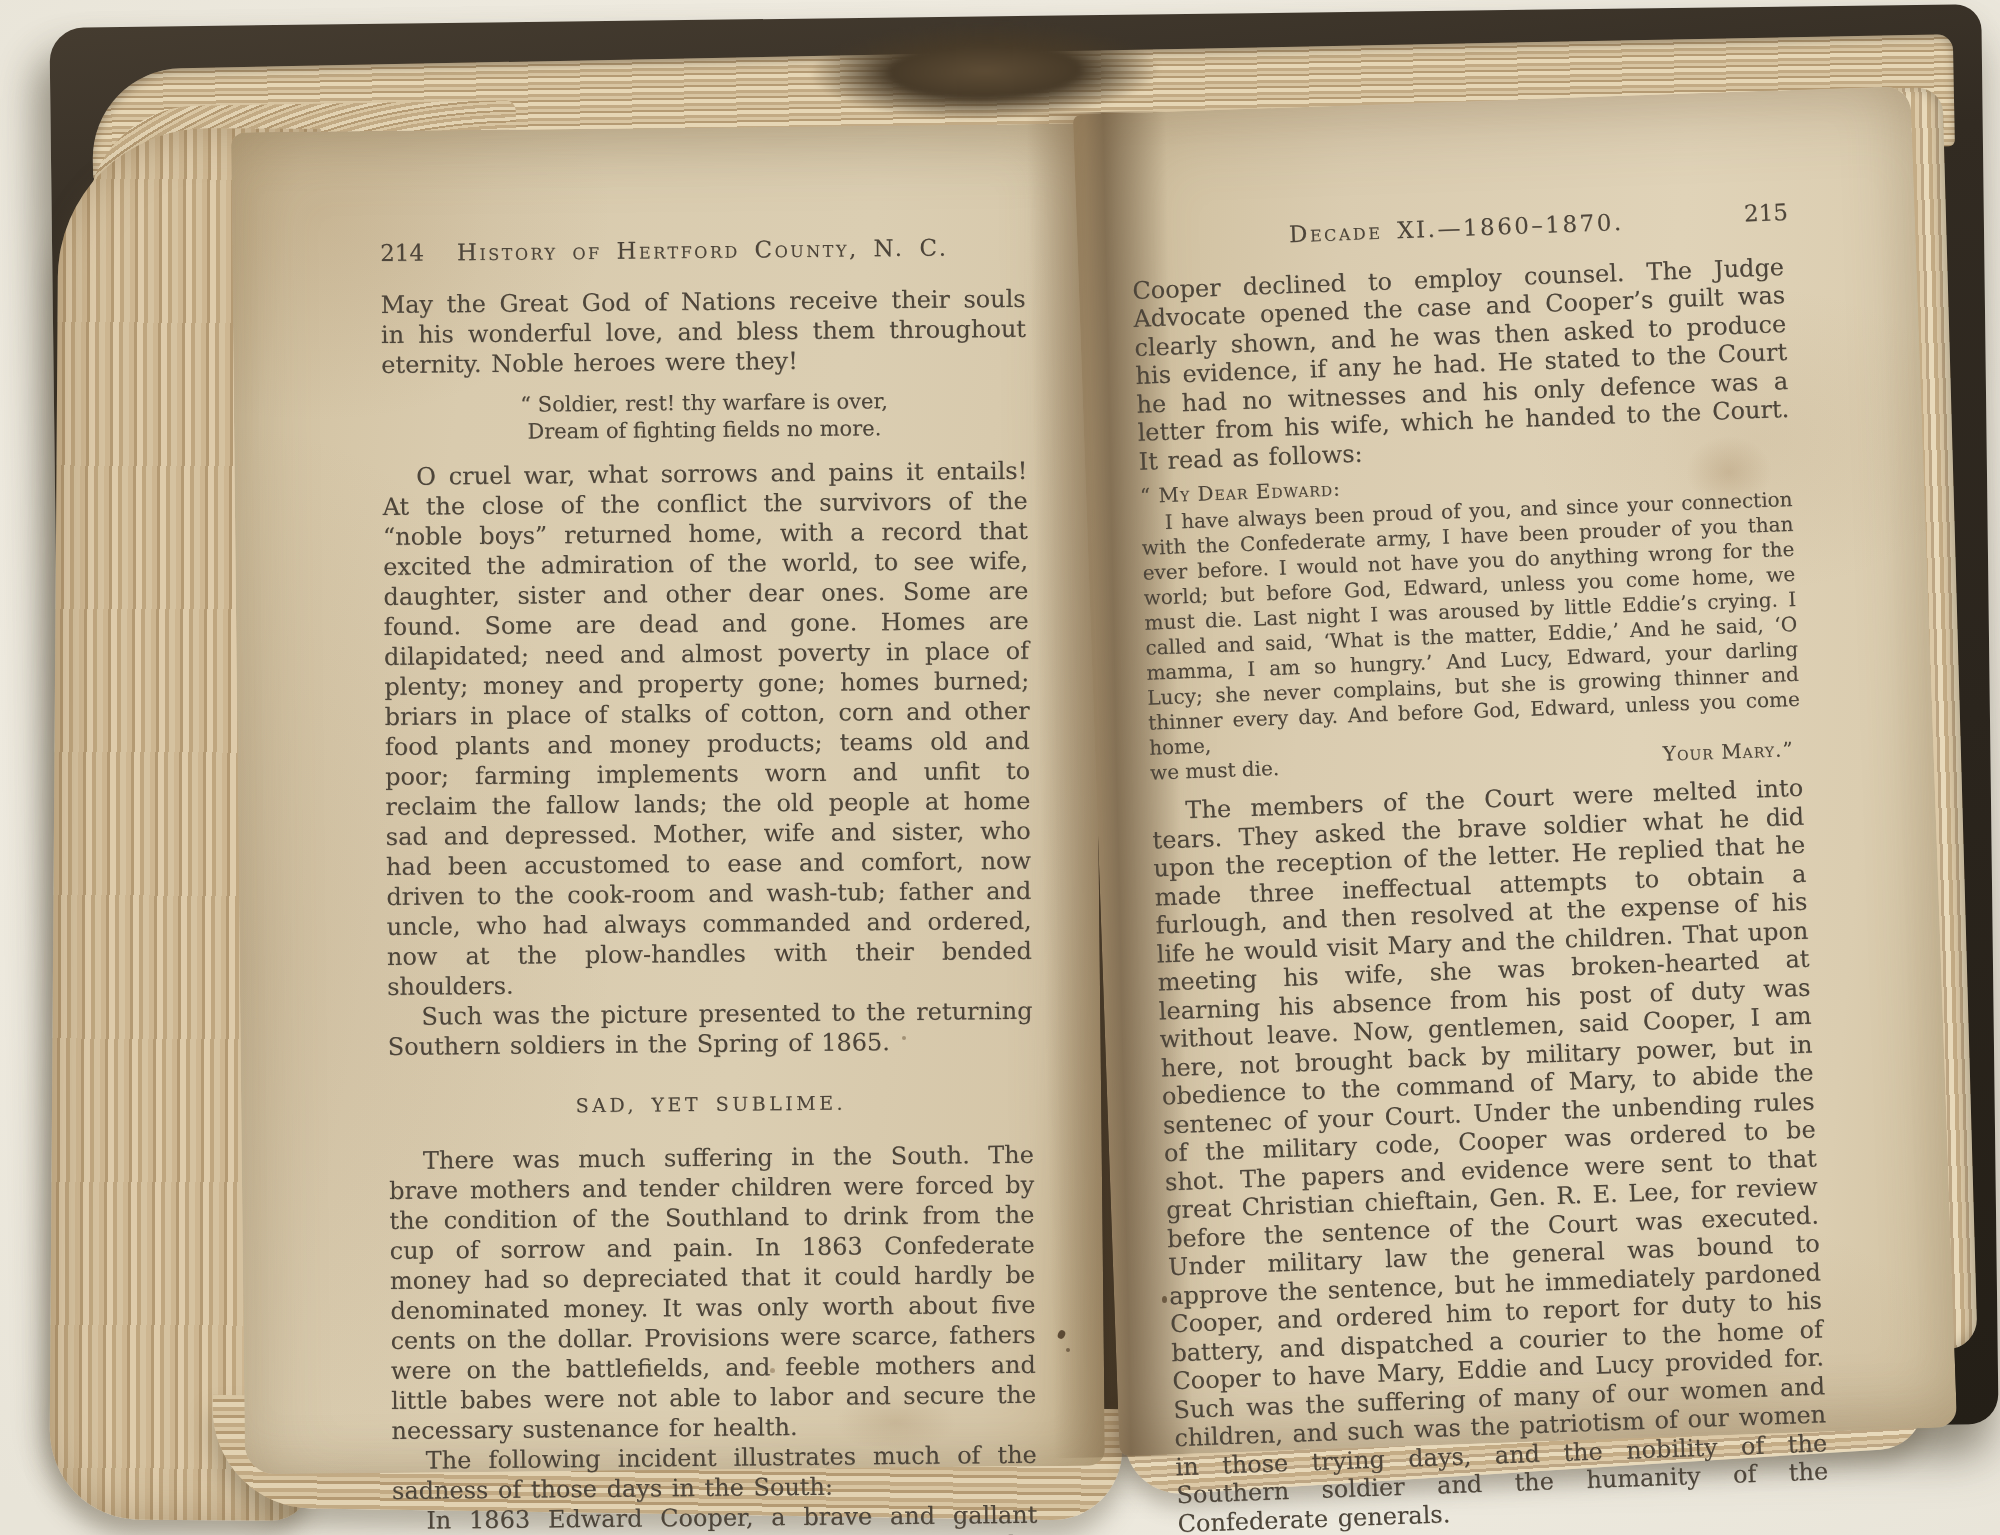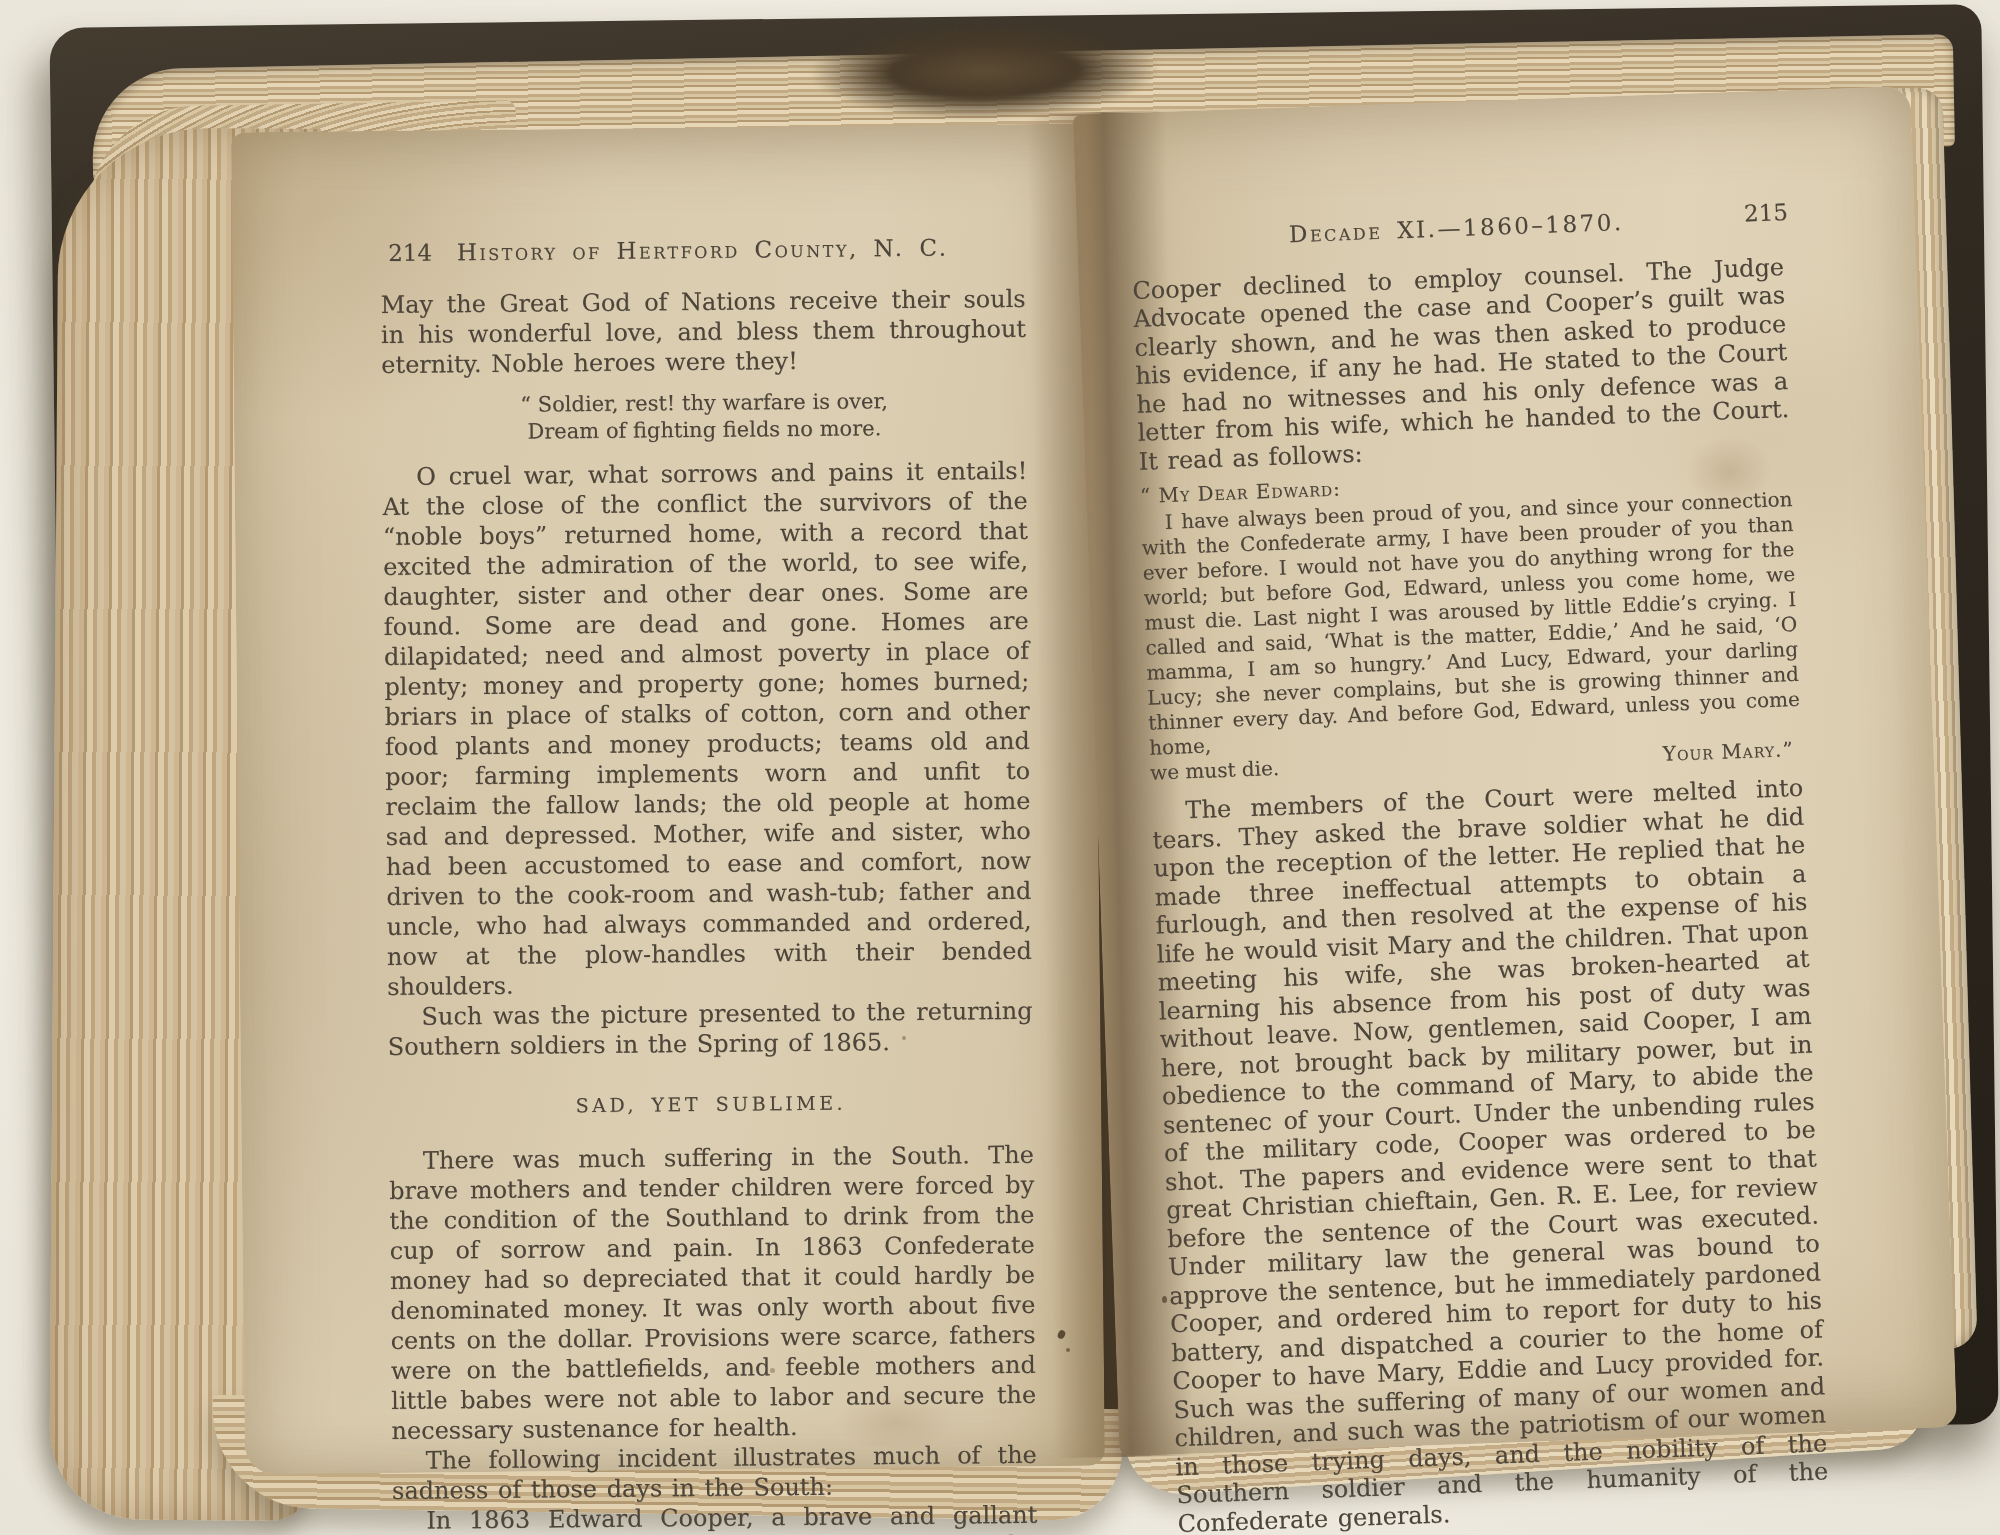--- a/index.html
+++ b/index.html
@@ -80,21 +80,21 @@
     transform:rotate(-0.55deg);transform-origin:top left;
     font-size:24px;line-height:30px;}
   .content-right{left:1130px;top:226px;width:652px;
     transform:rotate(-2.1deg);transform-origin:top left;
     font-size:24px;line-height:28.5px;}
 
   .runhead{position:relative;text-align:center;
     font-variant:small-caps;letter-spacing:2.5px;word-spacing:5px;
     font-size:23px;margin:0 0 22px 0;}
   .pagenum{font-variant:normal;letter-spacing:0;word-spacing:0;font-size:23px;}
-  .pagenum-left{position:absolute;left:8px;top:0;}
+  .pagenum-left{position:absolute;left:0;top:0;}
   .pagenum-right{position:absolute;right:-6px;top:-4px;}
 
   .para{margin:0;text-align:justify;word-spacing:2px;}
   .flush{text-indent:0;}
   .indent{text-indent:34px;}
 
   .verse{text-align:center;font-size:21px;line-height:27px;margin:13px 0 15px 0;}
 
   .section-heading{text-align:center;font-size:19px;letter-spacing:3.5px;word-spacing:5px;
     margin:30px 0 24px 0;}

